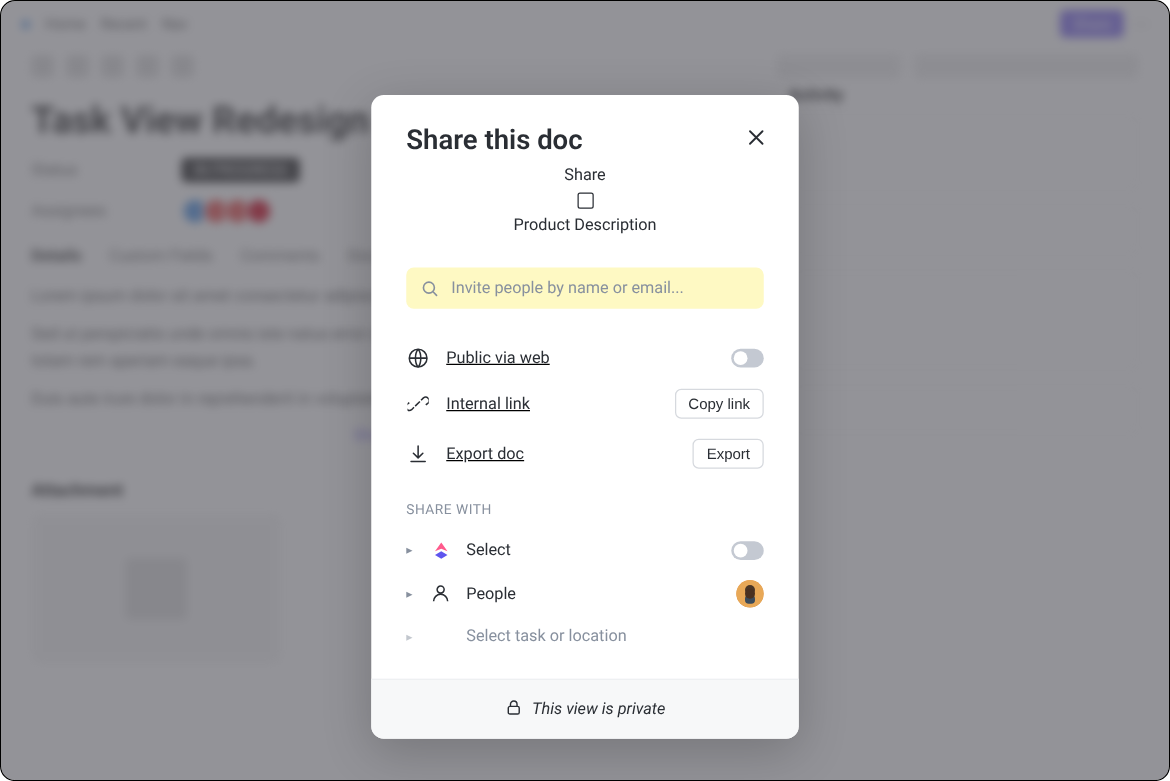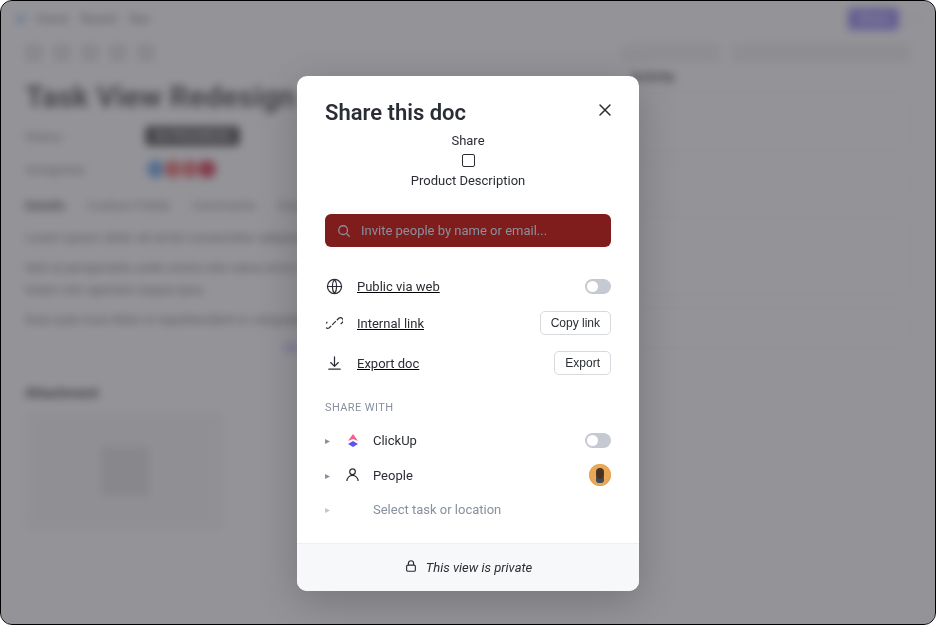--- a/index.html
+++ b/index.html
@@ -110,21 +110,21 @@
       border: 1.3px solid #2a2e34;
       border-radius: 2px;
       display: inline-block;
     }
 
     .modal-body {
       padding: 0 28px 18px;
     }
 
     .search-box {
-      background: #7f1d1d;
+      background: #fef9c3;
       border-radius: 6px;
       padding: 9px 12px;
       display: flex;
       align-items: center;
       gap: 10px;
       margin-top: 14px;
       margin-bottom: 22px;
     }
     .search-placeholder {
       color: #87909e;
@@ -381,21 +381,21 @@
 
       <div class="share-row">
         <div class="share-left">
           <span class="expand-caret">▸</span>
           <span class="clickup-logo">
             <svg width="16" height="16" viewBox="0 0 16 16">
                 <path d="M8 2 L3 9 L8 7 L13 9 Z" fill="#ff5a8c"></path>
                 <path d="M3 12 L8 9 L13 12 L8 15 Z" fill="#5f55ee"></path>
               </svg>
           </span>
-          <span class="option-label">ClickUp</span>
+          <span class="option-label">Select</span>
         </div>
         <div class="toggle"></div>
       </div>
 
       <div class="share-row">
         <div class="share-left">
           <span class="expand-caret">▸</span>
           <span class="person-icon">
             <svg width="15" height="15" viewBox="0 0 16 16">
                 <circle cx="8" cy="5" r="3" stroke="#2a2e34" stroke-width="1.3" fill="none"></circle>

